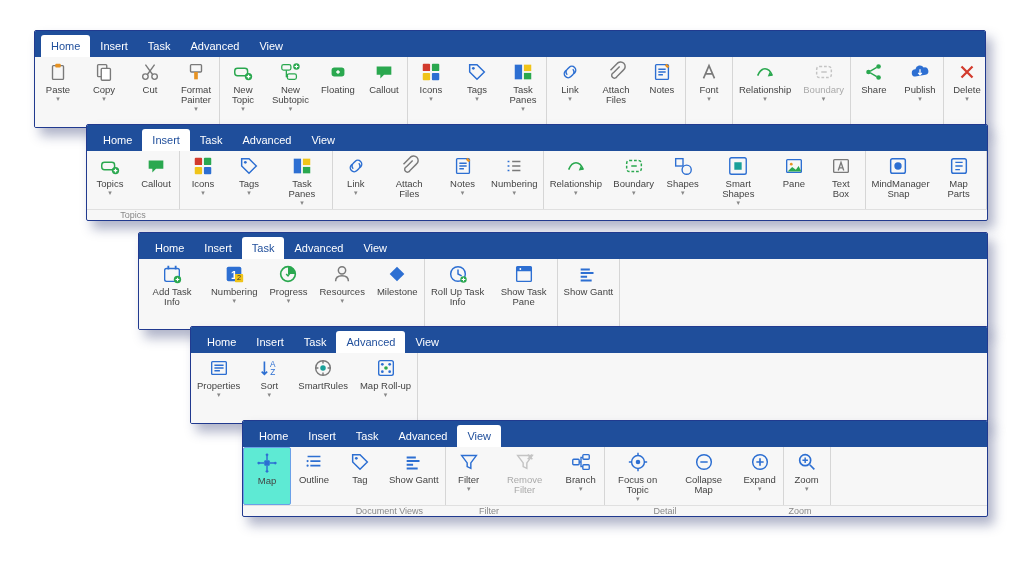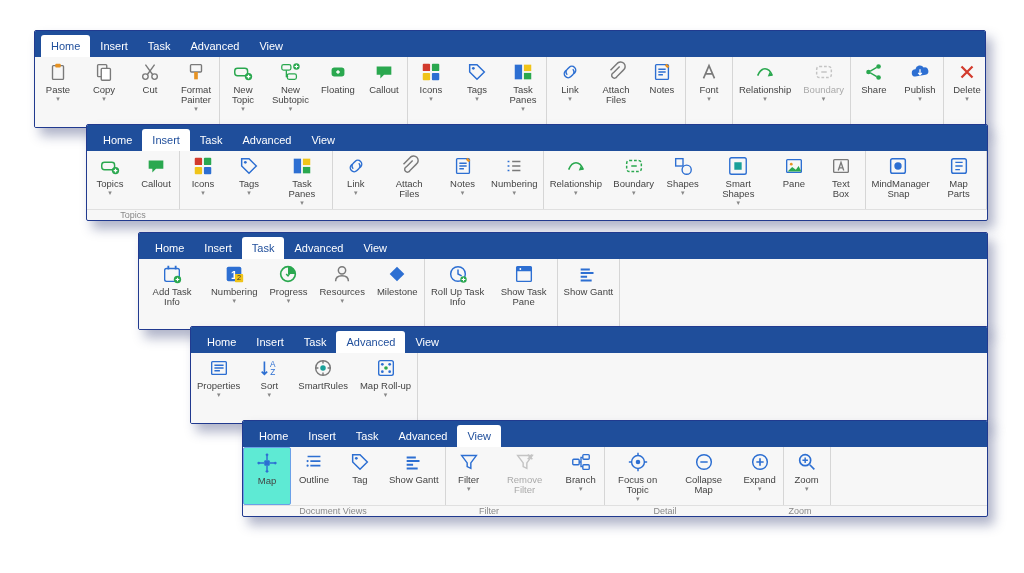--- a/index.html
+++ b/index.html
@@ -723,19 +723,19 @@
                 <path d="M15 15l5 5" stroke="#2d6fd2" stroke-width="1.8"></path>
                 <path d="M10 7v6M7 10h6" stroke="#2d6fd2" stroke-width="1.6"></path>
               </svg>
             </div>
             <div class="lbl">Zoom</div>
             <div class="dd">▾</div>
           </div>
         </div>
       </div>
       <div class="grplabel-row">
-        <div class="grplabel" style="width: 180px;">Document Views</div>
+        <div class="grplabel" style="width: 180px; text-align: right;">Document Views</div>
         <div class="grplabel" style="width: 132px;">Filter</div>
         <div class="grplabel" style="width: 220px;">Detail</div>
         <div class="grplabel" style="width: 50px;">Zoom</div>
       </div>
     </div>
   </div>
 
 </body></html>

